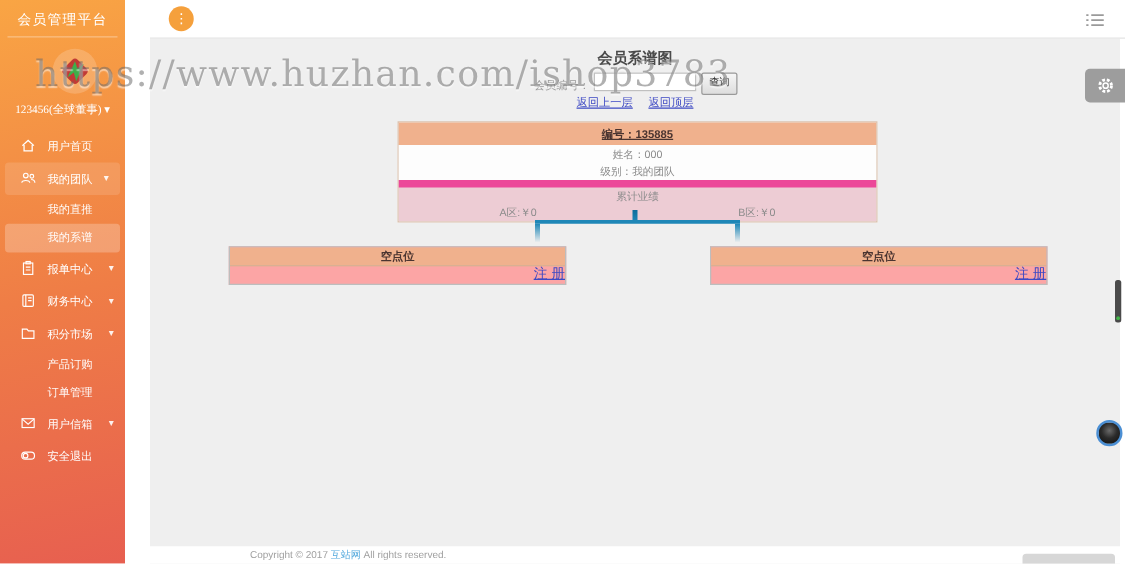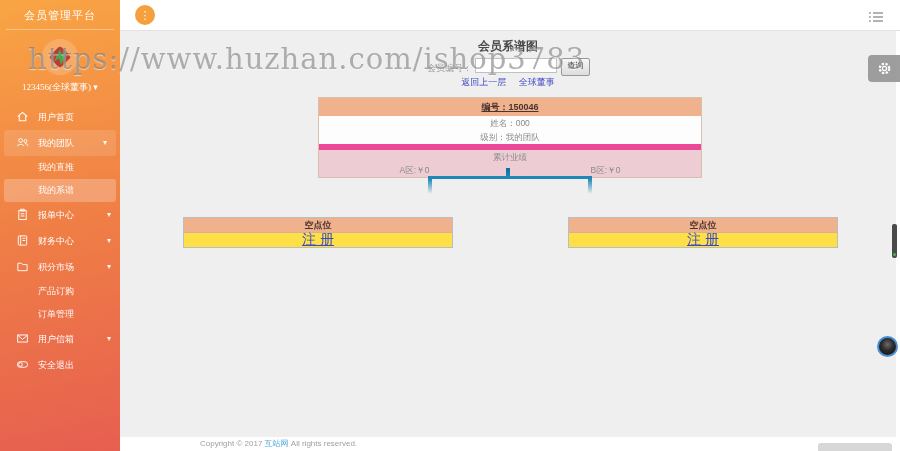--- a/index.html
+++ b/index.html
@@ -1,20 +1,20 @@
 <!DOCTYPE html>
 <html style="--accent: #f5a03c; --sidebar-top: #f9a544; --sidebar-mid: #ef7d46; --sidebar-bottom: #e75f50; --salmon: #f0b18d; --pink: #edccd4; --link-blue: #3d49c4; --connector: #1f87b7; --footer-link: #55aadd;"><head>
 <meta charset="utf-8">
 <style>
   html,body{margin:0;padding:0;background:#fff;}
   body{font-family:"Liberation Sans","DejaVu Sans",sans-serif;}
   .stage{position:relative;width:900px;height:451px;overflow:hidden;background:#fff;}
 
   
-  .sidebar{position:absolute;left:0;top:0;width:120px;height:451px;z-index:5;
+  .sidebar{position:absolute;left:0;top:0;width:100px;height:451px;z-index:5;
     background:linear-gradient(168deg,var(--sidebar-top,#f9a544) 0%,var(--sidebar-mid,#ef7d46) 52%,var(--sidebar-bottom,#e75f50) 100%);color:#fff;}
   .sb-title{position:absolute;top:8px;left:0;width:100%;text-align:center;font-size:11px;letter-spacing:1px;color:#fff;}
   .sb-divider{position:absolute;top:29px;left:6px;right:6px;height:1px;background:rgba(255,255,255,.35);}
   .logo{position:absolute;top:38px;left:41px;width:38px;height:38px;}
   .sb-user{position:absolute;top:81px;left:0;width:100%;text-align:center;font-size:9px;color:#fff;cursor:pointer;font-family:Liberation Serif, serif;}
   .menu{position:absolute;top:104px;left:0;right:0;}
   .mi{position:relative;height:26px;line-height:26px;font-size:9px;color:#fff;padding-left:38px;cursor:pointer;white-space:nowrap;}
   .mi .ic{position:absolute;left:16px;top:6px;width:13px;height:13px;}
   .mi .ic svg{width:13px;height:13px;display:block;}
   .mi .caret{position:absolute;right:9px;top:0;font-size:8px;color:rgba(255,255,255,.9);}
@@ -30,39 +30,39 @@
   .list-btn{position:absolute;right:16px;top:9px;width:16px;height:12px;cursor:pointer;}
 
   
   .main{position:absolute;left:120px;top:31px;width:776px;height:420px;background:#efefef;z-index:1;}
   .page-title{position:absolute;top:7px;left:0;width:100%;text-align:center;font-size:12px;font-weight:bold;color:#4a4a4a;}
   .search-label{position:absolute;left:300px;top:31px;width:52px;text-align:right;font-size:9px;color:#999;}
   .search-input{position:absolute;left:355px;top:27px;width:82px;height:15px;border:1px solid #c0c0c0;background:#fff;font-size:9px;padding:0 2px;box-sizing:border-box;}
   .search-btn{position:absolute;left:441px;top:27px;height:16px;width:27px;font-size:8px;color:#333;
     background:linear-gradient(#f6f6f6,#dddddd);border:1px solid #999;border-radius:2px;line-height:14px;text-align:center;cursor:pointer;}
   .nav-links{position:absolute;top:45px;left:0;width:100%;text-align:center;font-size:9px;}
-  .nav-links a{color:var(--link-blue,#3d49c4);margin:16px 5px;cursor:pointer;}
+  .nav-links a{color:var(--link-blue,#3d49c4);text-decoration:underline;margin:16px 5px;cursor:pointer;}
 
   .member-card{position:absolute;left:198px;top:66px;width:384px;background:#fdfdfd;border:1px solid #d9c0ac;box-sizing:border-box;}
   .card-head{height:18px;line-height:18px;background:var(--salmon,#f0b18d);text-align:center;font-size:9px;font-weight:bold;}
   .card-head a{color:#4a3430;text-decoration:underline;cursor:pointer;}
   .card-row{height:14px;line-height:14px;text-align:center;font-size:8.5px;color:#8a8a8a;background:#fdfdfd;}
   .card-perf{height:14px;line-height:14px;text-align:center;font-size:8.5px;color:#8a8a8a;background:var(--pink,#edccd4);border-top:6px solid #ec4899;}
   .card-zones{height:13px;background:var(--pink,#edccd4);display:flex;}
   .card-zones .zone{flex:1;text-align:center;font-size:8.5px;line-height:12px;color:#8a8a8a;}
 
   .stub{position:absolute;left:386px;top:137px;width:4px;height:9px;background:linear-gradient(#0e6d9c,var(--connector,#1f87b7));}
   .hbar{position:absolute;left:308px;top:145px;width:164px;height:3px;background:var(--connector,#1f87b7);}
   .dropL{position:absolute;left:308px;top:148px;width:4px;height:15px;background:linear-gradient(var(--connector,#1f87b7),rgba(160,215,235,0));}
   .dropR{position:absolute;left:468px;top:148px;width:4px;height:15px;background:linear-gradient(var(--connector,#1f87b7),rgba(160,215,235,0));}
 
-  .slot-box{position:absolute;top:166px;width:270px;background:#fde047;border:1px solid #bdbdbd;box-sizing:border-box;margin-top:20px;}
+  .slot-box{position:absolute;top:166px;width:270px;background:#fca5a5;border:1px solid #bdbdbd;box-sizing:border-box;}
   .slot-box.left{left:63px;} .slot-box.right{left:448px;}
   .slot-head{height:14px;line-height:14px;background:var(--salmon,#f0b18d);text-align:center;font-size:9px;font-weight:bold;color:#4a3430;border-bottom:1px solid #d9b093;}
-  .slot-body{height:14px;line-height:13px;text-align:center;font-size:14px;}
+  .slot-body{height:14px;line-height:13px;text-align:right;font-size:11px;}
   .slot-body a{color:var(--link-blue,#3d49c4);text-decoration:underline;cursor:pointer;}
 
   .footer{position:absolute;left:0;top:406px;width:780px;height:14px;background:#fff;}
   .footer .txt{position:absolute;left:80px;top:1px;font-size:8px;color:#a0a0a0;}
   .footer a{color:var(--footer-link,#55aadd);text-decoration:none;cursor:pointer;}
 
   
   .watermark{position:absolute;left:28px;top:42px;z-index:30;pointer-events:none;
     font-family:"DejaVu Serif",serif;font-size:29px;letter-spacing:1px;color:rgba(104,104,104,.52);
     text-shadow:0 1px 1px rgba(255,255,255,.55);white-space:nowrap;}
@@ -202,26 +202,26 @@
 
   <div class="main">
     <div class="page-title">会员系谱图</div>
 
     <div class="search-label">会员编号：</div>
     <input class="search-input" type="text" style="">
     <div class="search-btn">查询</div>
 
     <div class="nav-links">
       <a>返回上一层</a>
-      <a>全球董事</a>
+      <a>返回顶层</a>
     </div>
 
     <div class="member-card">
       <div class="card-head">
-        <a>编号：150046</a>
+        <a>编号：135885</a>
       </div>
       <div class="card-row">姓名：000</div>
       <div class="card-row">级别：我的团队</div>
       <div class="card-perf">累计业绩</div>
       <div class="card-zones">
         <div class="zone">A区:￥0</div>
         <div class="zone">B区:￥0</div>
       </div>
     </div>
 

